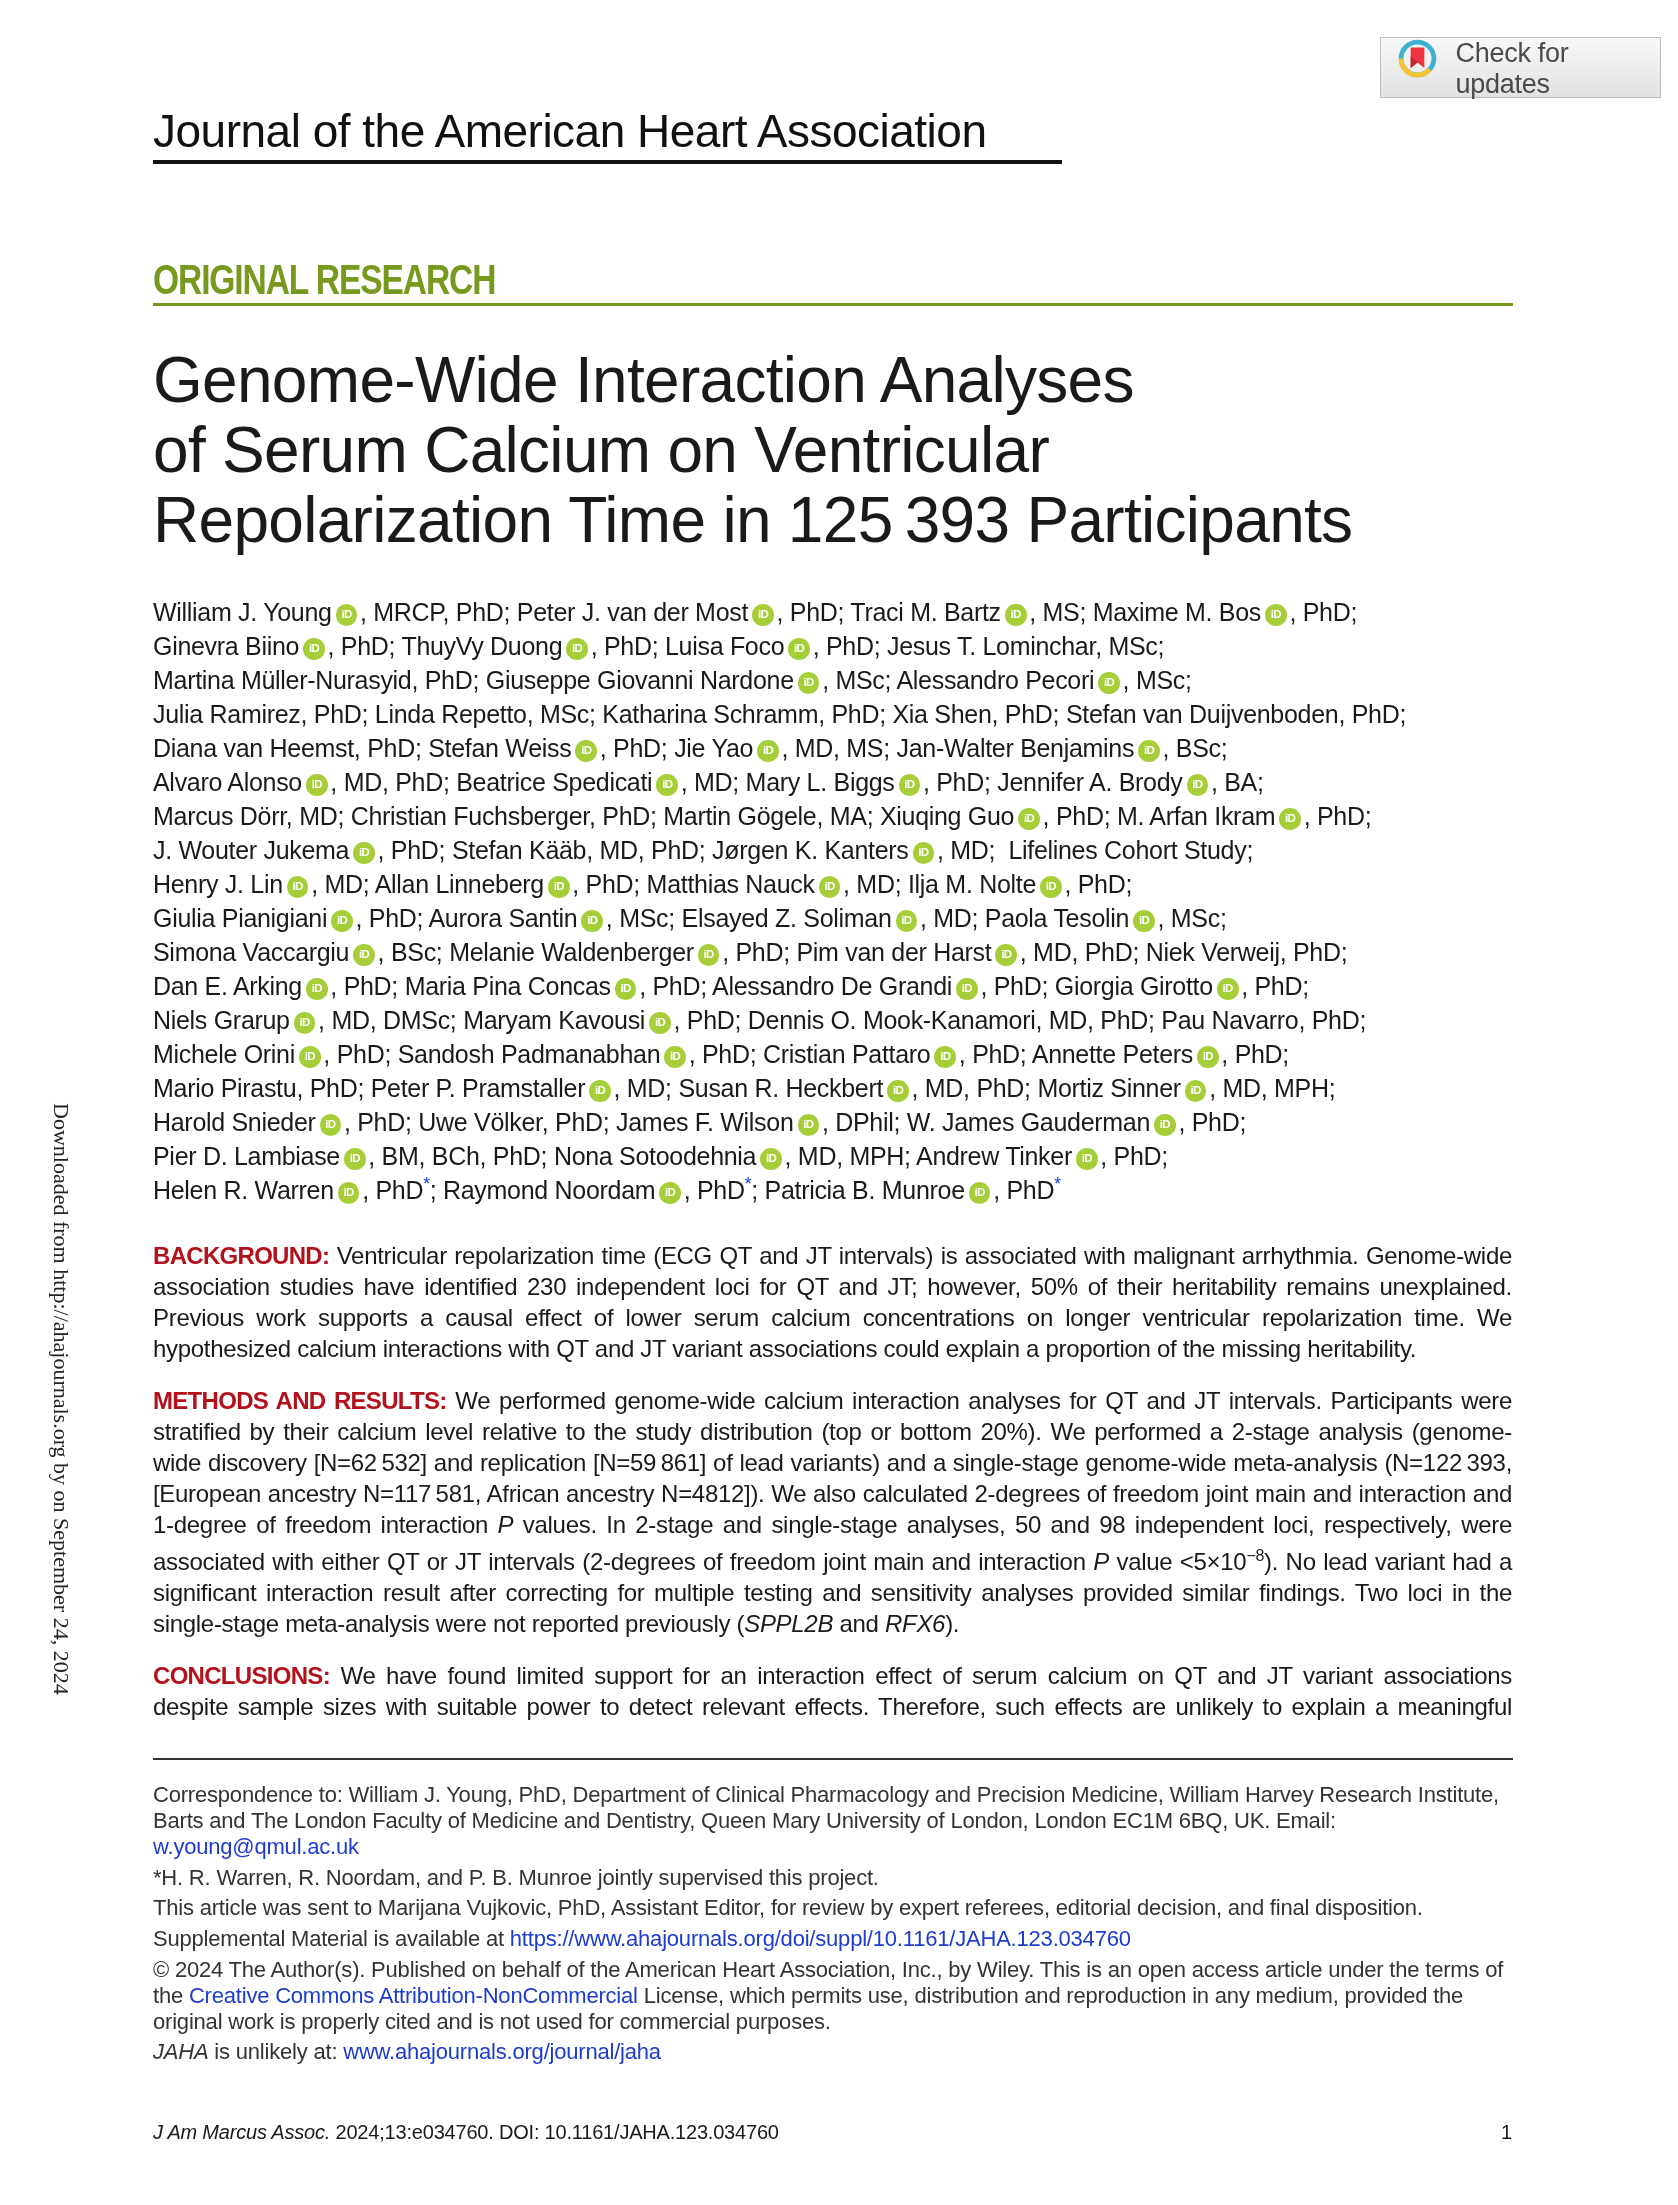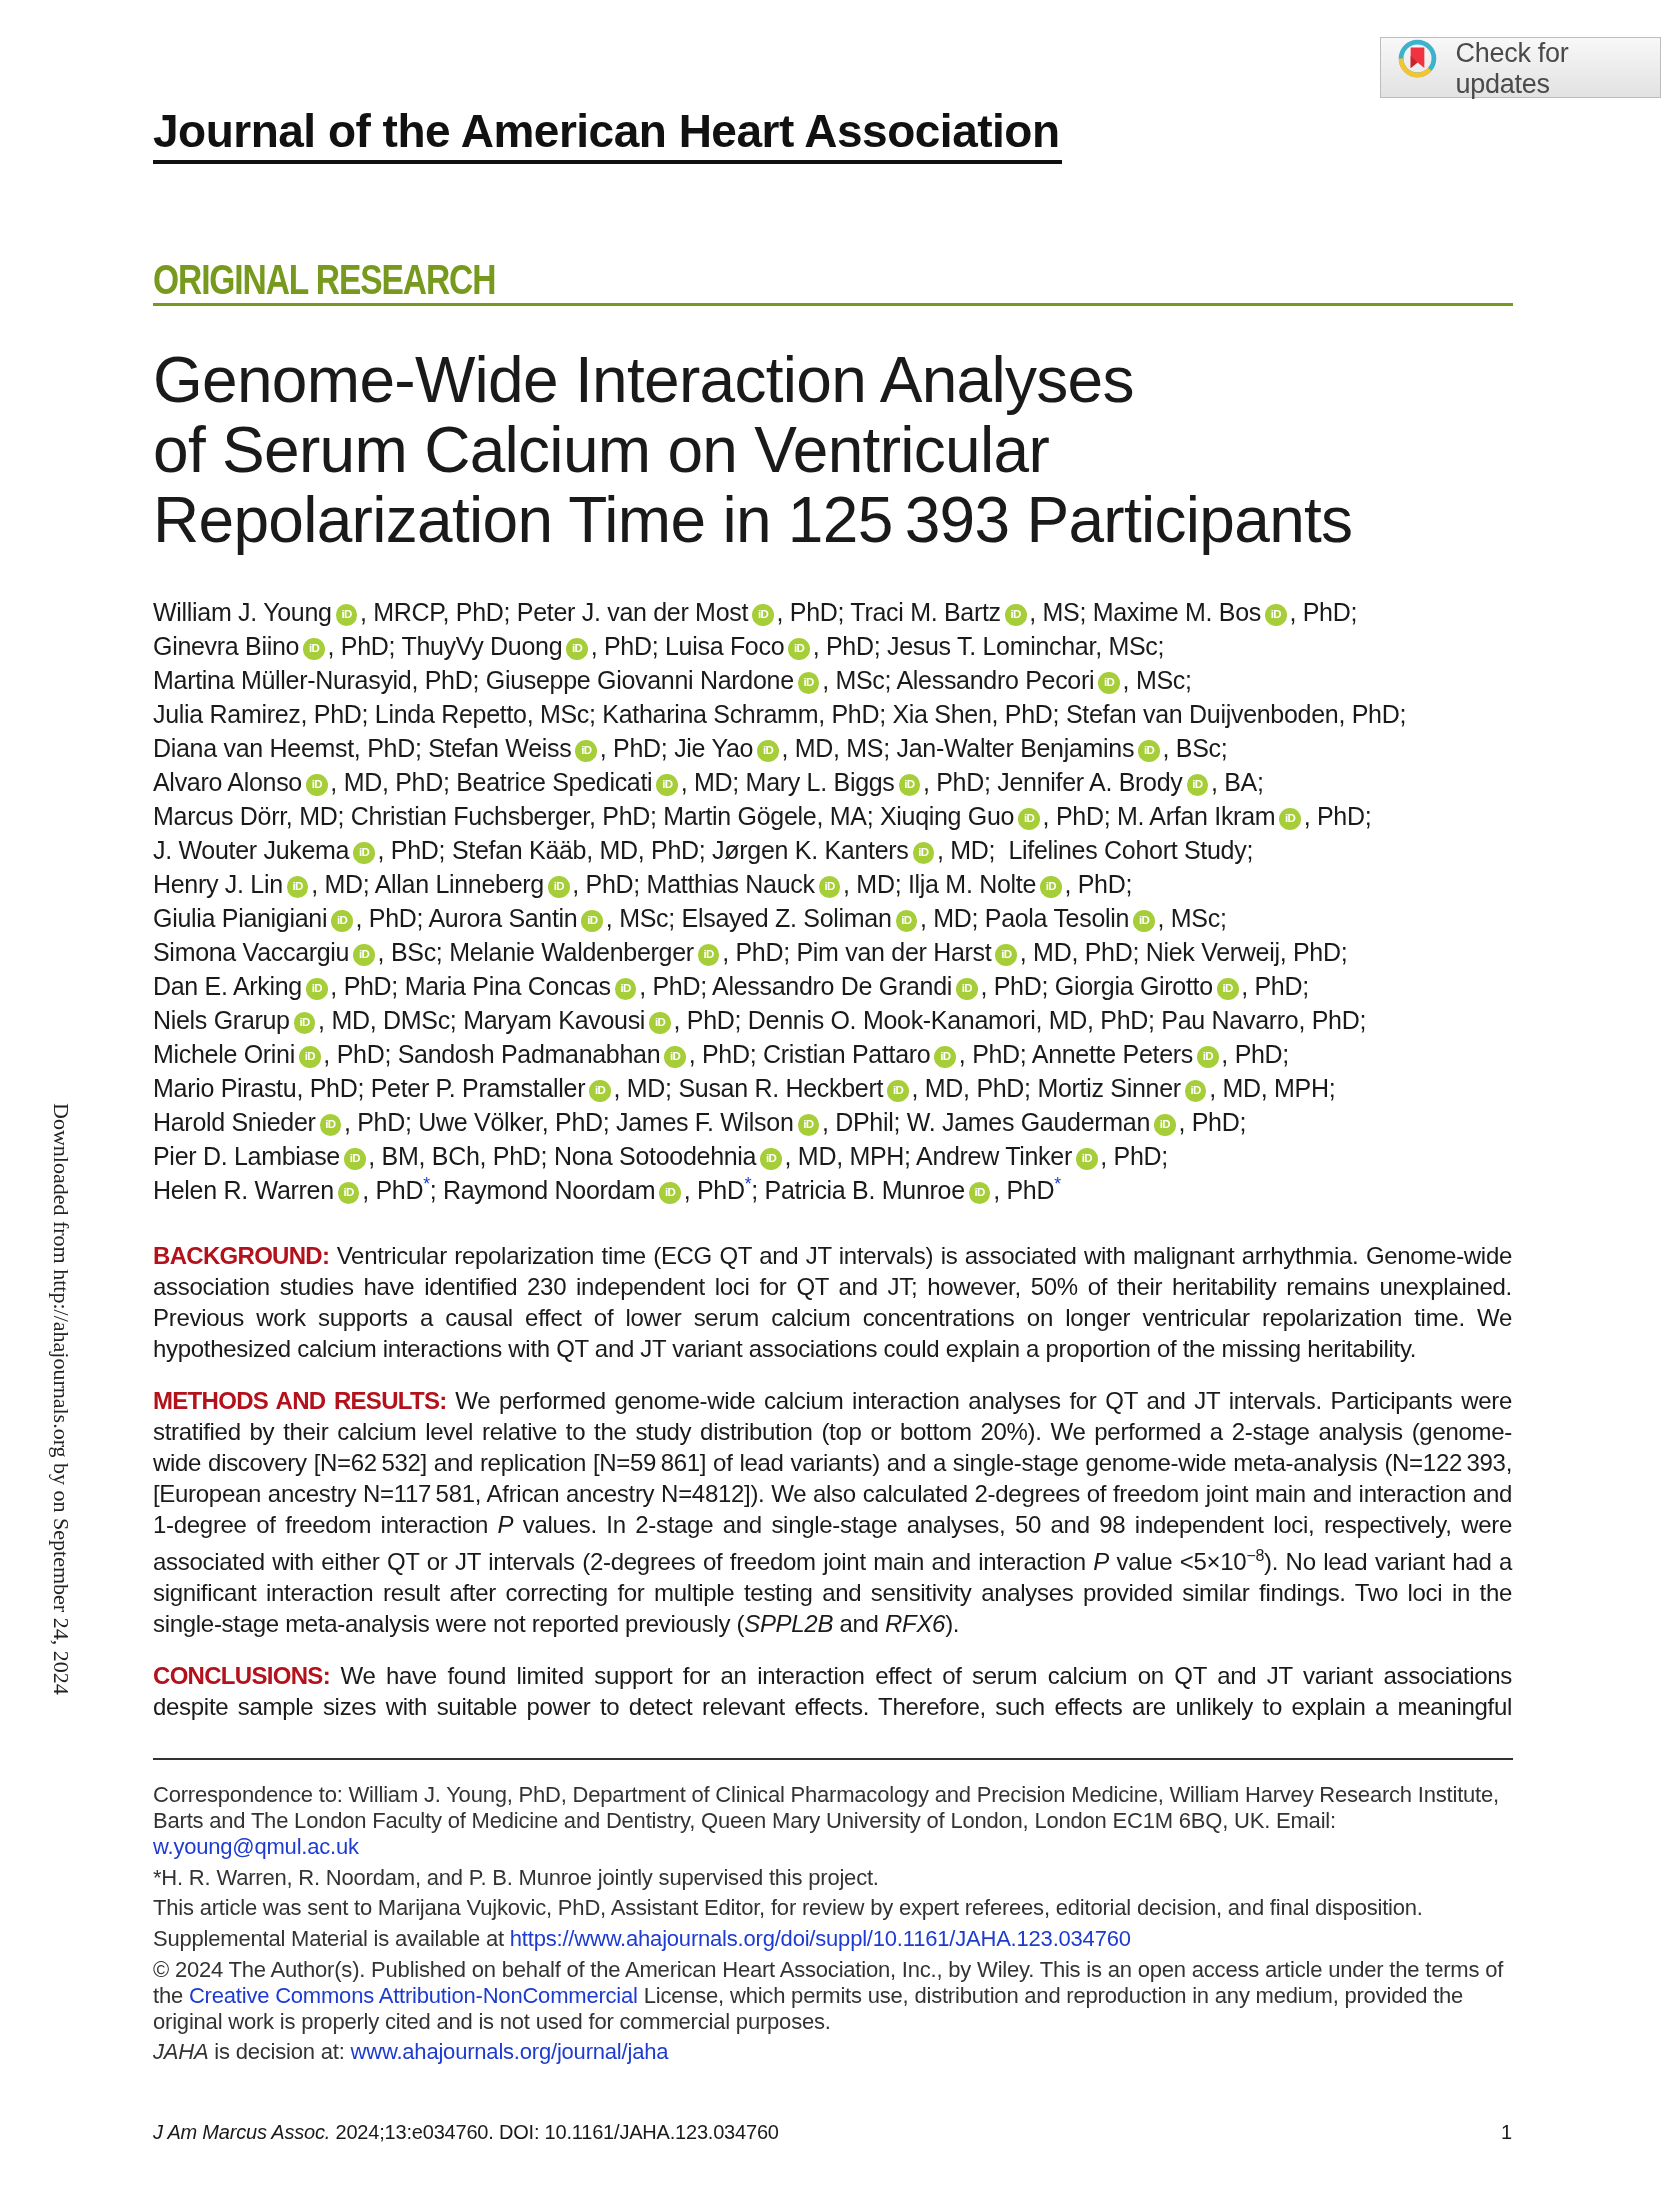--- a/index.html
+++ b/index.html
@@ -9,21 +9,21 @@
   }
   .update-badge {
     position: absolute; left: 1380px; top: 37px; width: 281px; height: 61px;
     border: 1.4px solid #bdbdbd; border-radius: 0;
     background: linear-gradient(#f8f8f8, #e2e2e2);
     display: flex; align-items: flex-start; box-sizing: border-box; cursor: pointer;
   }
   .update-badge .ring { margin-left: 16px; width: 41px; height: 41px; flex: none; }
   .update-badge .label { margin-left: 17.6px; font-size: 27px; color: #4a4a4a; letter-spacing: -0.3px; }
   .journal {
-    position: absolute; left: 153px; top: 108px; font-size: 46px; font-weight: 700;
+    position: absolute; left: 153px; top: 108px; font-size: 46px; font-weight: 400;
     color: #111; letter-spacing: -0.5px; line-height: 1;
   }
   .journal-rule { position: absolute; left: 153px; top: 160px; width: 909px; height: 4px; background: #111; }
   .section-label {
     position: absolute; left: 153px; top: 258px; font-size: 43px; font-weight: bold;
     color: #779a1e; letter-spacing: -1.4px; transform: scaleX(0.78); transform-origin: left top; line-height: 1;
   }
   .section-rule { position: absolute; left: 153px; top: 303px; width: 1360px; height: 3.4px; background: #779a1e; }
   .title {
     position: absolute; left: 153px; top: 345px; width: 1353px;
@@ -125,18 +125,18 @@
 </div>
 
 <div class="footnote-rule"></div>
 
 <div class="footnotes">
   <p><span>Correspondence to: William J. Young, PhD, Department of Clinical Pharmacology and Precision Medicine, William Harvey Research Institute, Barts and The London Faculty of Medicine and Dentistry, Queen Mary University of London, London EC1M 6BQ, UK. Email: </span><a>w.young@qmul.ac.uk</a></p>
   <p>*H. R. Warren, R. Noordam, and P. B. Munroe jointly supervised this project.</p>
   <p>This article was sent to Marijana Vujkovic, PhD, Assistant Editor, for review by expert referees, editorial decision, and final disposition.</p>
   <p><span>Supplemental Material is available at </span><a>https://www.ahajournals.org/doi/suppl/10.1161/JAHA.123.034760</a></p>
   <p><span>© 2024 The Author(s). Published on behalf of the American Heart Association, Inc., by Wiley. This is an open access article under the terms of the </span><a>Creative Commons Attribution-NonCommercial</a><span> License, which permits use, distribution and reproduction in any medium, provided the original work is properly cited and is not used for commercial purposes.</span></p>
-  <p><i>JAHA</i><span> is decision at: </span><a>www.ahajournals.org/journal/jaha</a></p>
+  <p><i>JAHA</i><span> is unlikely at: </span><a>www.ahajournals.org/journal/jaha</a></p>
 </div>
 
 <div class="footer-cite"><i>J Am Marcus Assoc.</i><span> 2024;13:e034760. DOI: 10.1161/JAHA.123.034760</span></div>
 <div class="page-num">1</div>
 
 
 </body></html>

